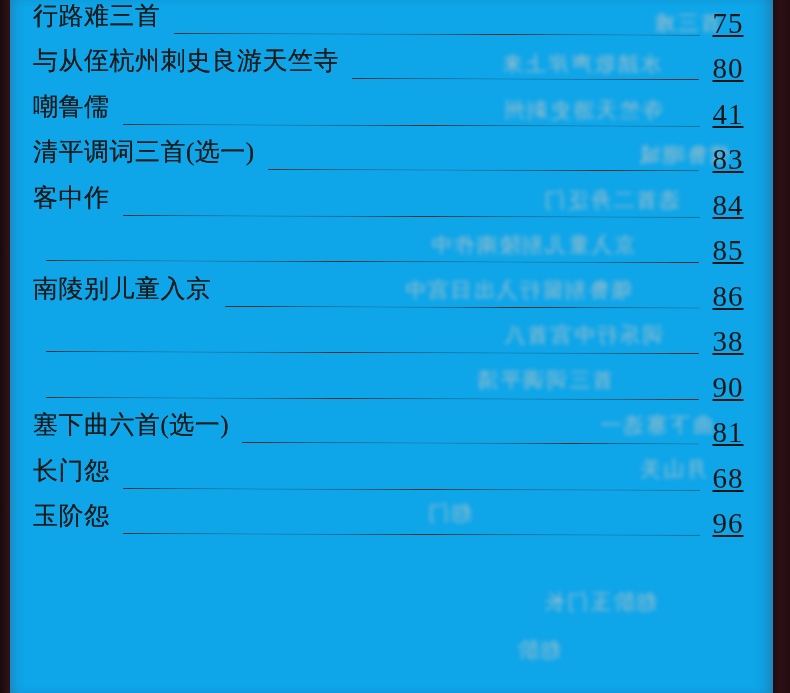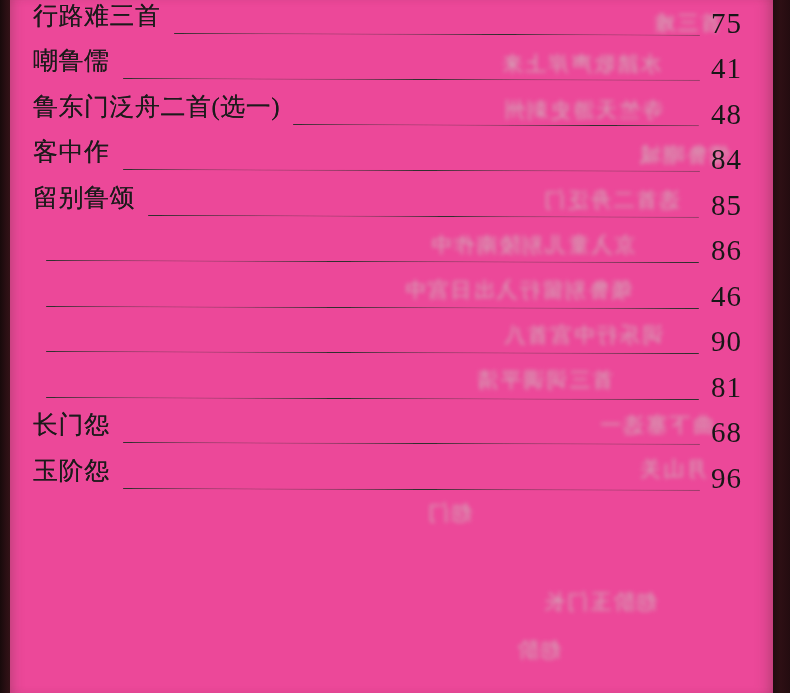--- a/index.html
+++ b/index.html
@@ -25,21 +25,21 @@
     background: linear-gradient(to right, #180a0b, #2a0f13 60%, #331217);
   }
   .spine-right {
     width: 17px;
     background: linear-gradient(to right, #200c10, #2d0f14 45%, #240c10);
   }
   
   .page {
     position: relative;
     flex: 1 1 auto;
-    background: #ec4899;
+    background: #0ea5e9;
     box-shadow: inset 10px 0 14px -10px rgba(70, 45, 45, 0.40),
                 inset -12px 0 16px -11px rgba(70, 45, 45, 0.45);
     overflow: hidden;
   }
   
   .bleed-layer {
     position: absolute;
     inset: 0;
     pointer-events: none;
     z-index: 1;
@@ -92,21 +92,22 @@
     transform-origin: left bottom;
   }
   .toc-page {
     flex: none;
     font-size: 29px;
     line-height: 1;
     letter-spacing: 1px;
     margin-bottom: -4px;
     color: #171717;
     min-width: 34px;
-    text-align: left;
+    text-align: center;
+    text-decoration: underline;
   }
 </style>
 </head>
 <body>
 
 <div class="sheet">
   <div class="spine spine-left"></div>
 
   <div class="page">
 
@@ -141,62 +142,68 @@
     </div>
 
     <div class="toc-list">
       <div class="toc-row">
         <span class="toc-title">行路难三首</span>
         <span class="leader"></span>
         <span class="toc-page">75</span>
       </div>
 
 
+      <div class="toc-row">
+        <span class="toc-title">与从侄杭州刺史良游天竺寺</span>
+        <span class="leader"></span>
+        <span class="toc-page">80</span>
+      </div>
 
       <div class="toc-row">
         <span class="toc-title">嘲鲁儒</span>
         <span class="leader"></span>
         <span class="toc-page">41</span>
       </div>
 
       <div class="toc-row">
-        <span class="toc-title">鲁东门泛舟二首(选一)</span>
-        <span class="leader"></span>
-        <span class="toc-page">48</span>
+        <span class="toc-title">清平调词三首(选一)</span>
+        <span class="leader"></span>
+        <span class="toc-page">83</span>
       </div>
 
       <div class="toc-row">
         <span class="toc-title">客中作</span>
         <span class="leader"></span>
         <span class="toc-page">84</span>
       </div>
 
       <div class="toc-row">
-        <span class="toc-title">留别鲁颂</span>
         <span class="leader"></span>
         <span class="toc-page">85</span>
       </div>
 
       <div class="toc-row">
+        <span class="toc-title">南陵别儿童入京</span>
         <span class="leader"></span>
         <span class="toc-page">86</span>
       </div>
 
       <div class="toc-row">
         <span class="leader"></span>
-        <span class="toc-page">46</span>
+        <span class="toc-page">38</span>
       </div>
 
 
       <div class="toc-row">
         <span class="leader"></span>
         <span class="toc-page">90</span>
       </div>
 
       <div class="toc-row">
+        <span class="toc-title">塞下曲六首(选一)</span>
         <span class="leader"></span>
         <span class="toc-page">81</span>
       </div>
 
 
       <div class="toc-row">
         <span class="toc-title">长门怨</span>
         <span class="leader"></span>
         <span class="toc-page">68</span>
       </div>

